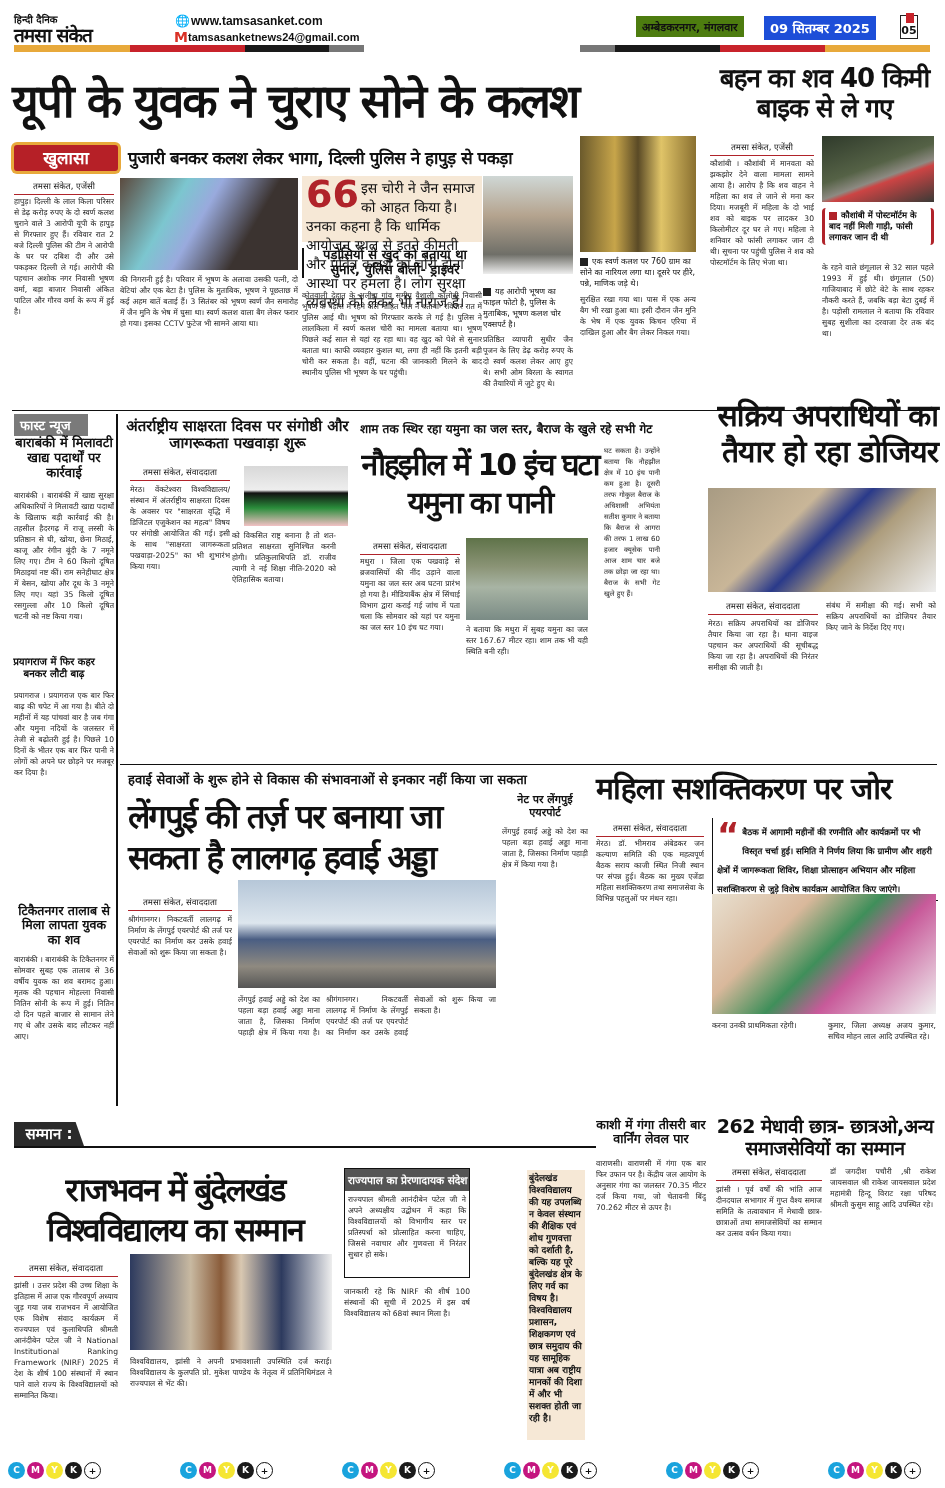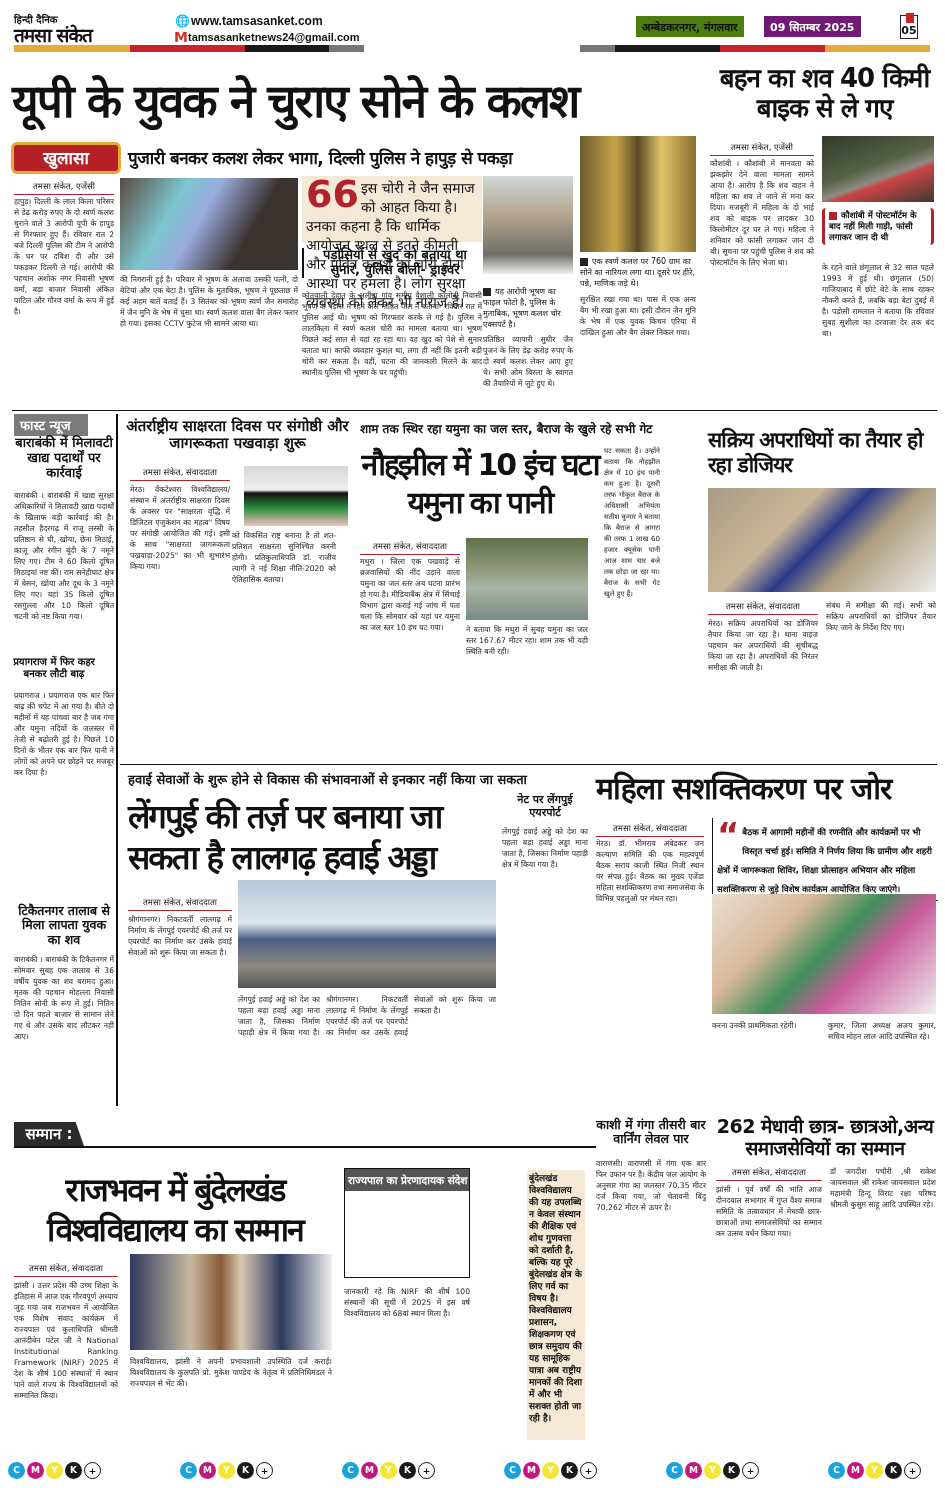--- a/index.html
+++ b/index.html
@@ -6,21 +6,21 @@
 body{width:945px;height:1488px;background:#fff;font-family:"DejaVu Sans","Liberation Sans",sans-serif;color:#111;position:relative;overflow:hidden}
 .abs{position:absolute}
 .hd-brand-small{font-size:10px;font-weight:bold}
 .hd-brand{font-size:19px;font-weight:bold;letter-spacing:-1px}
 .hd-web{font-size:12px;font-weight:bold;font-family:"Liberation Sans",sans-serif}
 .hd-mail{font-size:11px;font-weight:bold;font-family:"Liberation Sans",sans-serif}
 .bar{height:7px}
 .pradesh{background:#e8a93b;color:#222;font-size:15px;font-weight:bold;text-align:center;line-height:36px}
 .pradesh:after{content:"";position:absolute;left:50%;bottom:-10px;margin-left:-9px;border-left:9px solid transparent;border-right:9px solid transparent;border-top:10px solid #e8a93b}
 .dateloc{background:#4d7c0f;font-size:11px;font-weight:bold;padding:3px 6px}
-.datebox{background:#701a75;color:#fff;font-size:11px;font-weight:bold;padding:3px 6px}
+.datebox{background:#1d4ed8;color:#fff;font-size:13px;font-weight:bold;padding:3px 6px}
 .pagebox{border:1.5px solid #222;width:18px;height:24px;font-size:11px;font-weight:bold;text-align:center;line-height:30px}
 .h-huge{font-weight:900;letter-spacing:-2px;line-height:1}
 .byline{font-size:8.5px;border-bottom:1.5px solid #b0232a;padding-bottom:3px;text-align:center}
 .body-txt{font-size:7.6px;line-height:11px;color:#222;text-align:justify}
 .img{background:linear-gradient(135deg,#6d7a6a,#a9a58f 40%,#4f5a55);}
 .sec-red{background:#b62027;color:#fff;font-weight:bold;text-align:center;border-radius:3px}
 .fast{background:#7a7a7a;color:#fff;font-weight:bold;font-size:13px;padding:2px 6px}
 .side-h{font-weight:bold;text-align:center;line-height:1.15}
 .quote-box{background:#f6e8d6}
 .caption{font-size:8px;line-height:11px}
@@ -107,21 +107,21 @@
 <div class="abs body-txt" style="left:232px;top:530px;width:104px;height:230px;overflow:hidden">को विकसित राष्ट्र बनाना है तो शत-प्रतिशत साक्षरता सुनिश्चित करनी होगी। प्रतिकुलाधिपति डॉ. राजीव त्यागी ने नई शिक्षा नीति-2020 को ऐतिहासिक बताया।</div>
 
 <div class="abs" style="left:360px;top:420px;font-size:12px;font-weight:bold;white-space:nowrap;width:340px;overflow:hidden">शाम तक स्थिर रहा यमुना का जल स्तर, बैराज के खुले रहे सभी गेट</div>
 <div class="abs h-huge" style="left:360px;top:446px;width:240px;font-size:30px;line-height:1.25;text-align:center">नौहझील में 10 इंच घटा यमुना का पानी</div>
 <div class="abs byline" style="left:360px;top:540px;width:100px">तमसा संकेत, संवाददाता</div>
 <div class="abs body-txt" style="left:360px;top:556px;width:100px;height:204px;overflow:hidden">मथुरा । जिला एक पखवाड़े से ब्रजवासियों की नींद उड़ाने वाला यमुना का जल स्तर अब घटना प्रारंभ हो गया है। मीडियाबैंक क्षेत्र में सिंचाई विभाग द्वारा कराई गई जांच में पता चला कि सोमवार को यहां पर यमुना का जल स्तर 10 इंच घट गया।</div>
 <div class="abs img" style="left:466px;top:538px;width:122px;height:82px;background:linear-gradient(180deg,#5f7349,#8b9476 35%,#a8b4a4 60%,#7a8b85)"></div>
 <div class="abs body-txt" style="left:466px;top:624px;width:122px;height:136px;overflow:hidden">ने बताया कि मथुरा में सुबह यमुना का जल स्तर 167.67 मीटर रहा। शाम तक भी यही स्थिति बनी रही।</div>
 <div class="abs body-txt" style="left:604px;top:446px;width:56px;height:314px;overflow:hidden;font-size:7px">घट सकता है। उन्होंने बताया कि नौहझील क्षेत्र में 10 इंच पानी कम हुआ है। दूसरी तरफ गोकुल बैराज के अधिशासी अभियंता सतीश कुमार ने बताया कि बैराज से आगरा की तरफ 1 लाख 60 हजार क्यूसेक पानी आज शाम चार बजे तक छोड़ा जा रहा था। बैराज के सभी गेट खुले हुए हैं।</div>
 
-<div class="abs h-huge" style="left:708px;top:428px;width:230px;font-size:21px;line-height:1.2;text-align:left;letter-spacing:-1px">सक्रिय अपराधियों का तैयार हो रहा डोजियर</div>
+<div class="abs h-huge" style="left:708px;top:398px;width:230px;font-size:30px;line-height:1.2;text-align:right;letter-spacing:-1px">सक्रिय अपराधियों का तैयार हो रहा डोजियर</div>
 <div class="abs img" style="left:708px;top:488px;width:228px;height:104px;background:linear-gradient(135deg,#a89b83,#c9b698 35%,#2a3a8a 50%,#ad9d7d 65%,#eee)"></div>
 <div class="abs byline" style="left:708px;top:600px;width:110px">तमसा संकेत, संवाददाता</div>
 <div class="abs body-txt" style="left:708px;top:618px;width:110px;height:142px;overflow:hidden">मेरठ। सक्रिय अपराधियों का डोजियर तैयार किया जा रहा है। थाना वाइज पहचान कर अपराधियों की सूचीबद्ध किया जा रहा है। अपराधियों की निरंतर समीक्षा की जाती है।</div>
 <div class="abs body-txt" style="left:826px;top:600px;width:110px;height:160px;overflow:hidden">संबंध में समीक्षा की गई। सभी को सक्रिय अपराधियों का डोजियर तैयार किए जाने के निर्देश दिए गए।</div>
 
 <div class="abs rule" style="left:120px;top:764px;width:817px;height:1px"></div>
 
 <div class="abs" style="left:128px;top:770px;font-size:13px;font-weight:bold;white-space:nowrap">हवाई सेवाओं के शुरू होने से विकास की संभावनाओं से इनकार नहीं किया जा सकता</div>
 <div class="abs h-huge" style="left:128px;top:796px;width:370px;font-size:33px;line-height:1.25">लेंगपुई की तर्ज़ पर बनाया जा सकता है लालगढ़ हवाई अड्डा</div>
 <div class="abs side-h" style="left:502px;top:794px;width:86px;font-size:11px">नेट पर लेंगपुई एयरपोर्ट</div>
@@ -155,20 +155,21 @@
 <div class="abs body-txt" style="left:830px;top:1166px;width:106px;height:280px;overflow:hidden">डॉ जगदीश पचौरी ,श्री राकेश जायसवाल श्री राकेश जायसवाल प्रदेश महामंत्री हिन्दू विराट रक्षा परिषद श्रीमती कुसुम साहू आदि उपस्थित रहे।</div>
 
 <div class="abs h-huge" style="left:20px;top:1170px;width:310px;font-size:32px;line-height:1.25;text-align:center">राजभवन में बुंदेलखंड विश्वविद्यालय का सम्मान</div>
 <div class="abs byline" style="left:14px;top:1262px;width:104px">तमसा संकेत, संवाददाता</div>
 <div class="abs body-txt" style="left:14px;top:1280px;width:104px;height:168px;overflow:hidden">झांसी । उत्तर प्रदेश की उच्च शिक्षा के इतिहास में आज एक गौरवपूर्ण अध्याय जुड़ गया जब राजभवन में आयोजित एक विशेष संवाद कार्यक्रम में राज्यपाल एवं कुलाधिपति श्रीमती आनंदीबेन पटेल जी ने National Institutional Ranking Framework (NIRF) 2025 में देश के शीर्ष 100 संस्थानों में स्थान पाने वाले राज्य के विश्वविद्यालयों को सम्मानित किया।</div>
 <div class="abs img" style="left:130px;top:1254px;width:202px;height:96px;background:linear-gradient(90deg,#2d3a5e,#c8b9a1 30%,#8a5c3a 45%,#d9c8b1 55%,#2d3a5e 75%,#eee)"></div>
 <div class="abs body-txt" style="left:130px;top:1356px;width:202px;height:92px;overflow:hidden">विश्वविद्यालय, झांसी ने अपनी प्रभावशाली उपस्थिति दर्ज कराई। विश्वविद्यालय के कुलपति प्रो. मुकेश पाण्डेय के नेतृत्व में प्रतिनिधिमंडल ने राज्यपाल से भेंट की।</div>
 
 <div class="abs" style="left:344px;top:1168px;width:126px;height:110px;border:1px solid #111">
   <div style="background:#555;color:#fff;font-weight:bold;font-size:10.5px;padding:4px 3px;white-space:nowrap;overflow:hidden">राज्यपाल का प्रेरणादायक संदेश</div>
+  <div class="body-txt" style="padding:3px;height:82px;overflow:hidden">राज्यपाल श्रीमती आनंदीबेन पटेल जी ने अपने अध्यक्षीय उद्बोधन में कहा कि विश्वविद्यालयों को विभागीय स्तर पर प्रतिस्पर्धा को प्रोत्साहित करना चाहिए, जिससे नवाचार और गुणवत्ता में निरंतर सुधार हो सके।</div>
 </div>
 <div class="abs body-txt" style="left:344px;top:1286px;width:126px;height:160px;overflow:hidden">जानकारी रहे कि NIRF की शीर्ष 100 संस्थानों की सूची में 2025 में इस वर्ष विश्वविद्यालय को 68वां स्थान मिला है।</div>
 
 <div class="abs quote-box" style="left:527px;top:1170px;width:58px;height:270px;overflow:hidden;font-size:9px;line-height:12px;font-weight:bold;padding:2px">बुंदेलखंड विश्वविद्यालय की यह उपलब्धि न केवल संस्थान की शैक्षिक एवं शोध गुणवत्ता को दर्शाती है, बल्कि यह पूरे बुंदेलखंड क्षेत्र के लिए गर्व का विषय है। विश्वविद्यालय प्रशासन, शिक्षकगण एवं छात्र समुदाय की यह सामूहिक यात्रा अब राष्ट्रीय मानकों की दिशा में और भी सशक्त होती जा रही है।</div>
 
 <div class="abs" style="left:0;top:1462px;width:945px;height:20px">
   <div class="abs cmyk" style="left:8px;top:0">
     <span style="background:#19a3dd">C</span>
     <span style="background:#c4157f">M</span>
     <span style="background:#f5e632">Y</span>

